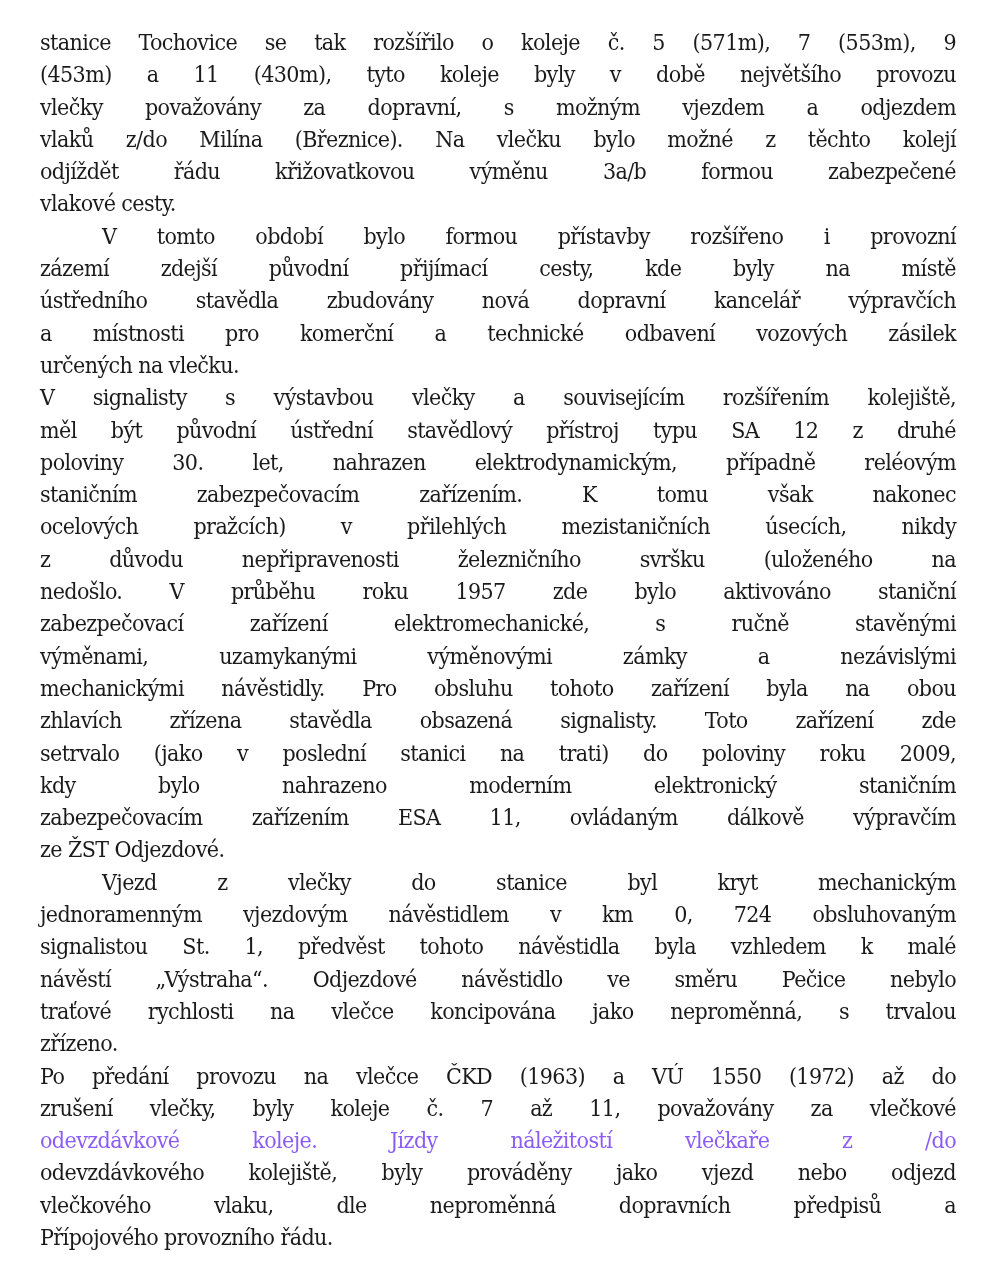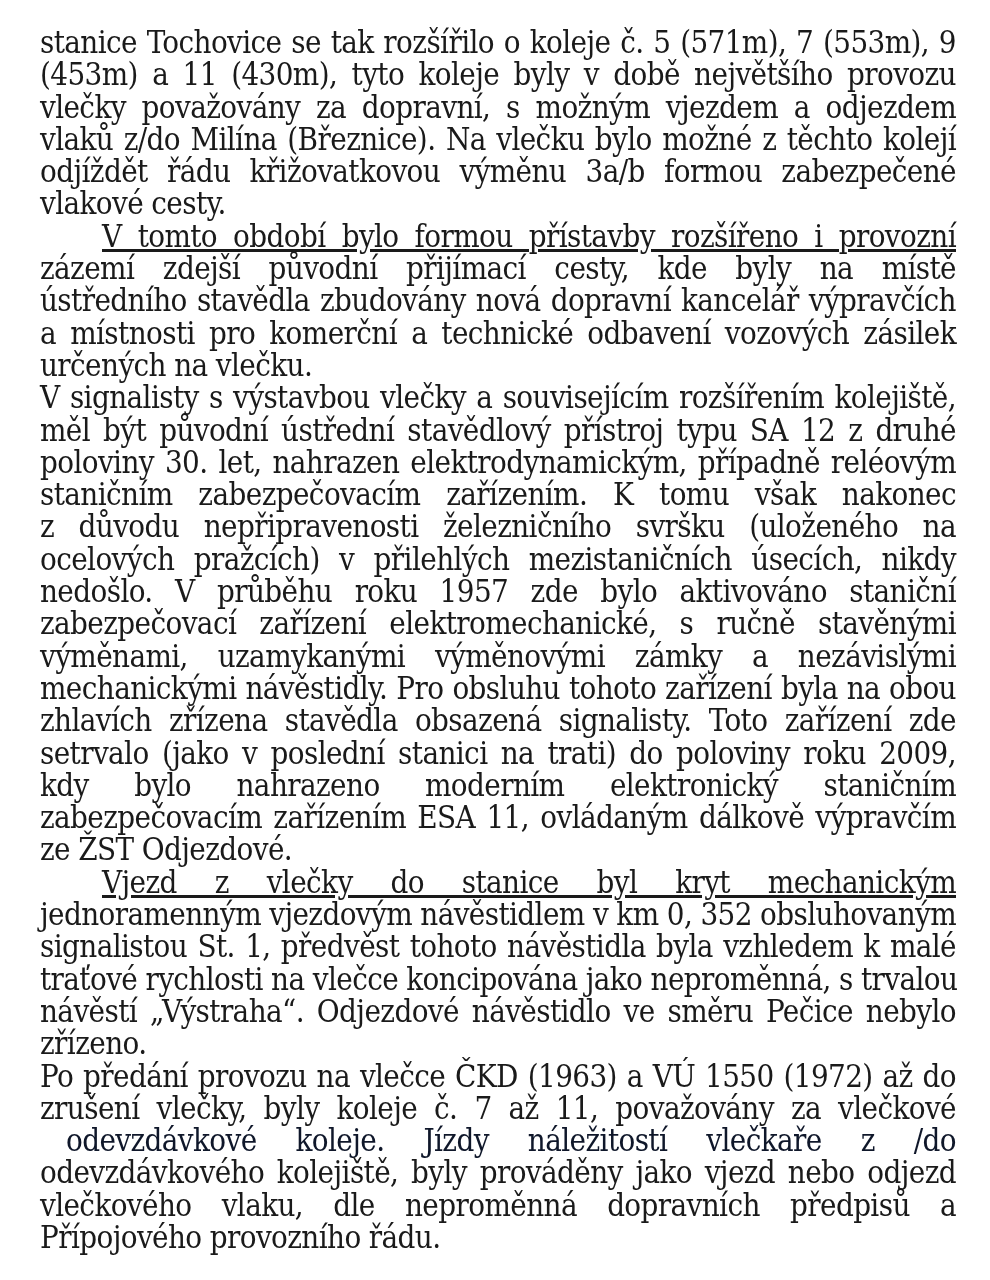--- a/index.html
+++ b/index.html
@@ -1,32 +1,32 @@
 <!DOCTYPE html>
 <html><head>
   <meta charset="utf-8">
   <style>
     html, body { margin: 0; padding: 0; background: #ffffff; }
     body { width: 990px; height: 1280px; overflow: hidden; position: relative; }
     .page {
       position: absolute; left: 40px; top: 26px; width: 916px;
       font-family: "DejaVu Serif", "Liberation Serif", serif;
-      font-size: 31px; color: #1a1a1a;
+      font-size: 23px; color: #1a1a1a;
       font-stretch: condensed;
     }
     .line {
       height: 32.3px; line-height: 32.3px;
       text-align: justify; text-align-last: justify;
       white-space: nowrap; overflow: visible;
       letter-spacing: -0.6px; word-spacing: 0px;
       transform-origin: left center;
     }
     .line.last { text-align-last: left; }
-    .line.indent { padding-left: 62px; text-decoration: underline; }
-    .line.gray { color: #0f172a; margin-left: 26px; }
+    .line.indent { padding-left: 62px; }
+    .line.gray { color: #8b5cf6; }
     .para { display: block; }
   </style>
 </head>
 <body>
 
 <div class="page">
   <div class="para">
     <div class="line">stanice Tochovice se tak rozšířilo o koleje č. 5 (571m), 7 (553m), 9</div>
     <div class="line">(453m) a 11 (430m), tyto koleje byly v době největšího provozu</div>
     <div class="line">vlečky považovány za dopravní, s možným vjezdem a odjezdem</div>
@@ -41,39 +41,39 @@
     <div class="line">ústředního stavědla zbudovány nová dopravní kancelář výpravčích</div>
     <div class="line">a místnosti pro komerční a technické odbavení vozových zásilek</div>
     <div class="line last">určených na vlečku.</div>
   </div>
 
   <div class="para">
     <div class="line">V signalisty s výstavbou vlečky a souvisejícím rozšířením kolejiště,</div>
     <div class="line">měl být původní ústřední stavědlový přístroj typu SA 12 z druhé</div>
     <div class="line">poloviny 30. let, nahrazen elektrodynamickým, případně reléovým</div>
     <div class="line">staničním zabezpečovacím zařízením. K tomu však nakonec</div>
+    <div class="line">ocelových pražcích) v přilehlých mezistaničních úsecích, nikdy</div>
     <div class="line">z důvodu nepřipravenosti železničního svršku (uloženého na</div>
-    <div class="line">ocelových pražcích) v přilehlých mezistaničních úsecích, nikdy</div>
     <div class="line">nedošlo. V průběhu roku 1957 zde bylo aktivováno staniční</div>
     <div class="line">zabezpečovací zařízení elektromechanické, s ručně stavěnými</div>
     <div class="line">výměnami, uzamykanými výměnovými zámky a nezávislými</div>
     <div class="line">mechanickými návěstidly. Pro obsluhu tohoto zařízení byla na obou</div>
     <div class="line">zhlavích zřízena stavědla obsazená signalisty. Toto zařízení zde</div>
     <div class="line">setrvalo (jako v poslední stanici na trati) do poloviny roku 2009,</div>
     <div class="line">kdy bylo nahrazeno moderním elektronický staničním</div>
     <div class="line">zabezpečovacím zařízením ESA 11, ovládaným dálkově výpravčím</div>
     <div class="line last">ze ŽST Odjezdové.</div>
   </div>
 
   <div class="para">
     <div class="line indent">Vjezd z vlečky do stanice byl kryt mechanickým</div>
-    <div class="line">jednoramenným vjezdovým návěstidlem v km 0, 352 obsluhovaným</div>
+    <div class="line">jednoramenným vjezdovým návěstidlem v km 0, 724 obsluhovaným</div>
     <div class="line">signalistou St. 1, předvěst tohoto návěstidla byla vzhledem k malé</div>
+    <div class="line">návěstí „Výstraha“. Odjezdové návěstidlo ve směru Pečice nebylo</div>
     <div class="line">traťové rychlosti na vlečce koncipována jako neproměnná, s trvalou</div>
-    <div class="line">návěstí „Výstraha“. Odjezdové návěstidlo ve směru Pečice nebylo</div>
     <div class="line last">zřízeno.</div>
   </div>
 
   <div class="para">
     <div class="line">Po předání provozu na vlečce ČKD (1963) a VÚ 1550 (1972) až do</div>
     <div class="line">zrušení vlečky, byly koleje č. 7 až 11, považovány za vlečkové</div>
     <div class="line gray">odevzdávkové koleje. Jízdy náležitostí vlečkaře z /do</div>
     <div class="line">odevzdávkového kolejiště, byly prováděny jako vjezd nebo odjezd</div>
     <div class="line">vlečkového vlaku, dle neproměnná dopravních předpisů a</div>
     <div class="line last">Přípojového provozního řádu.</div>

